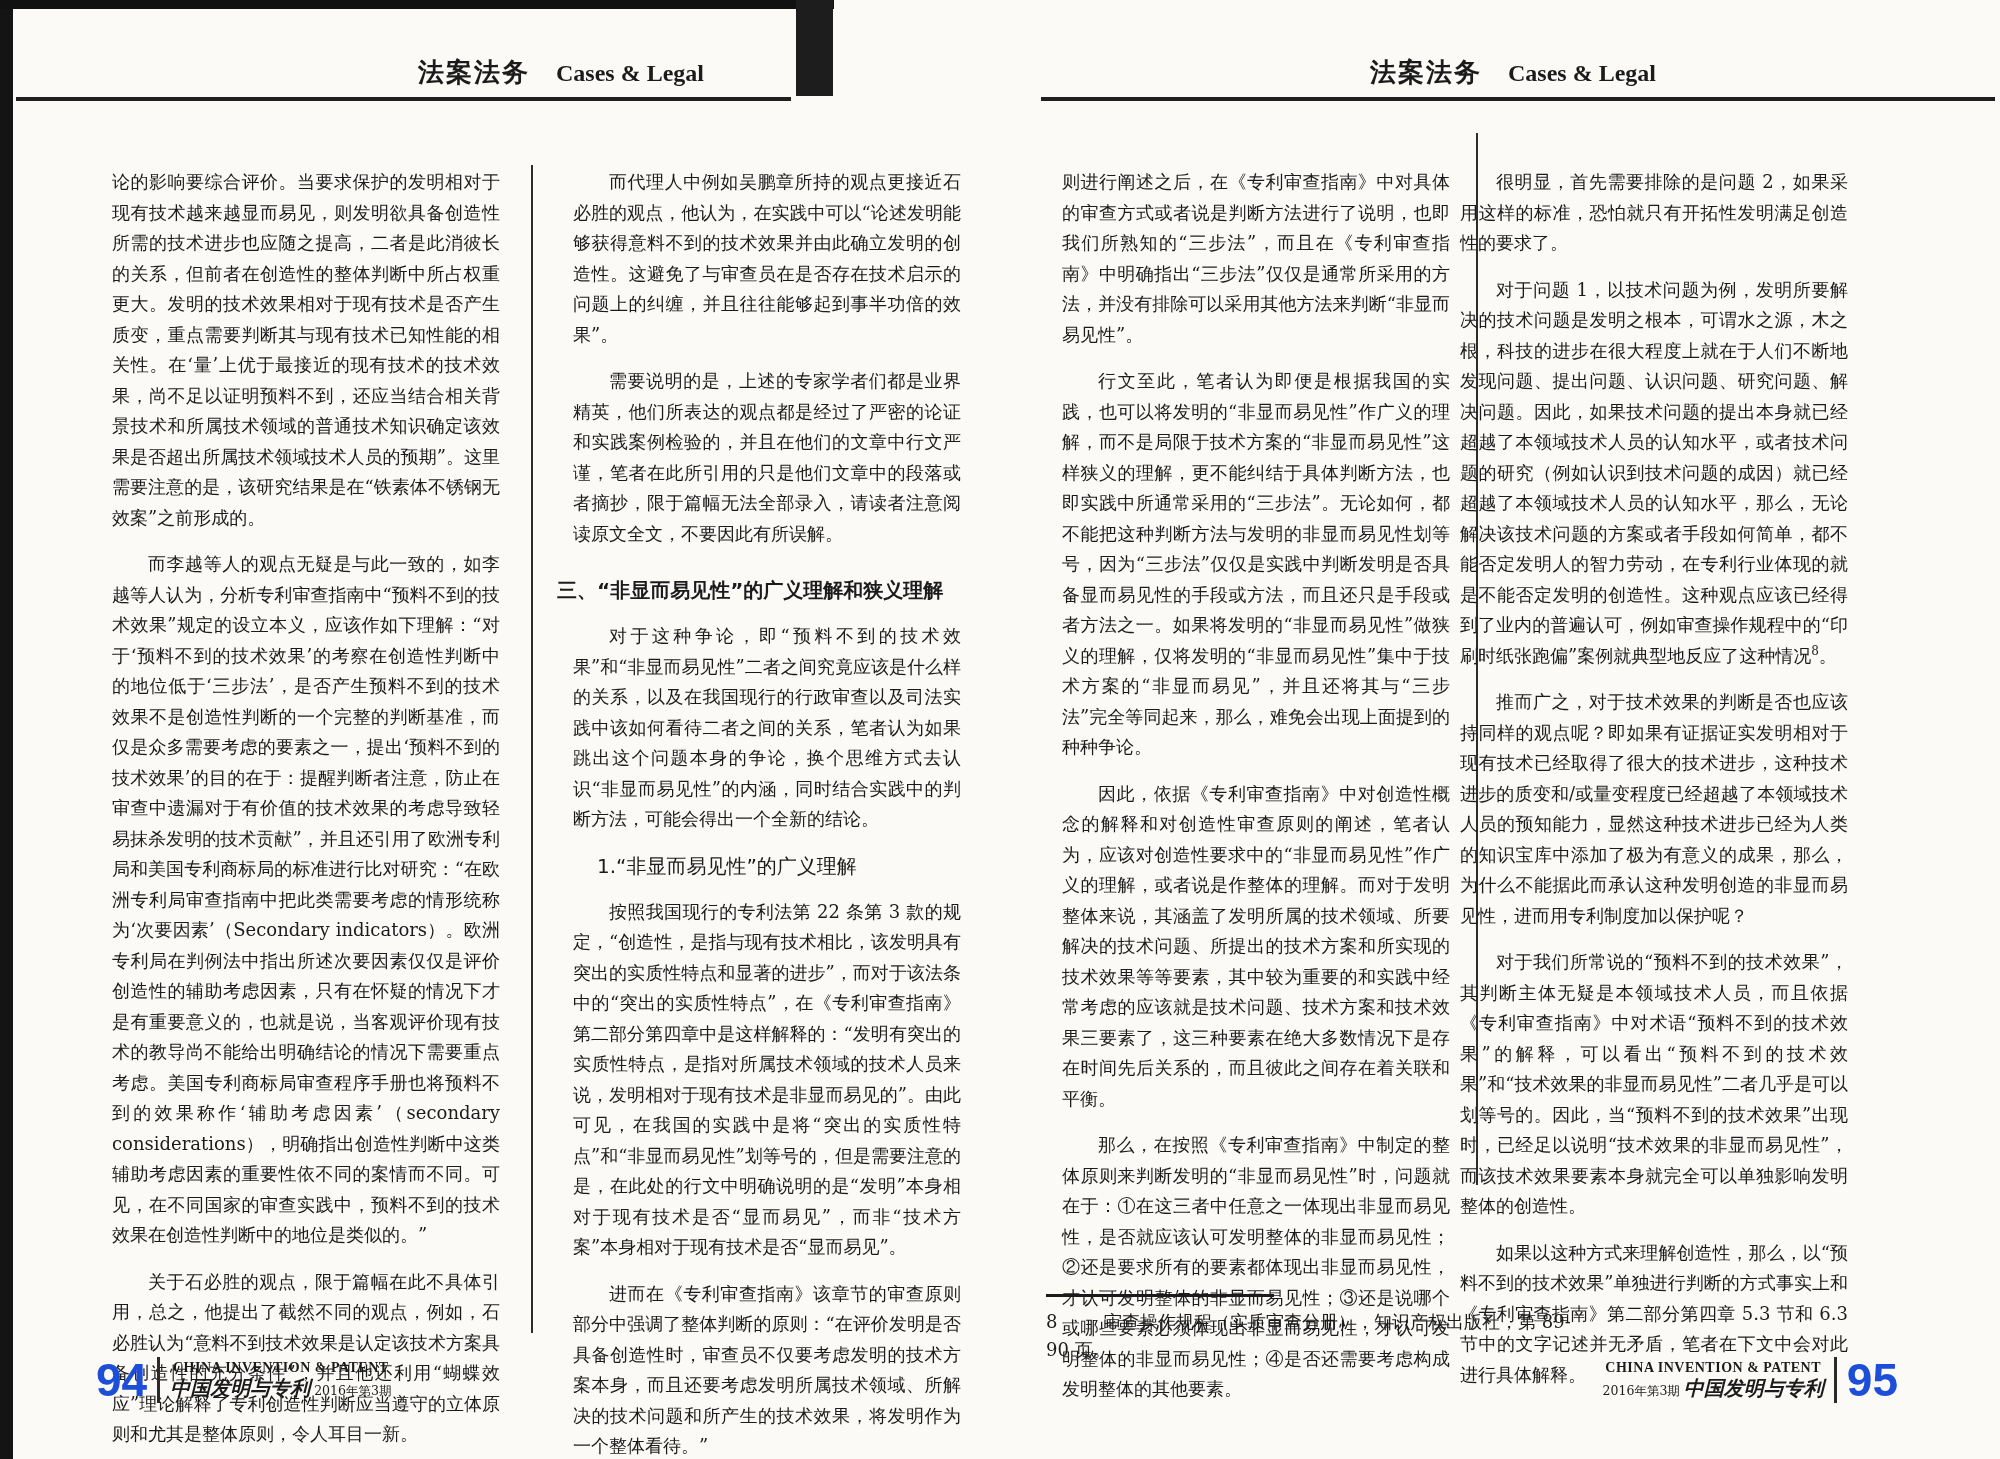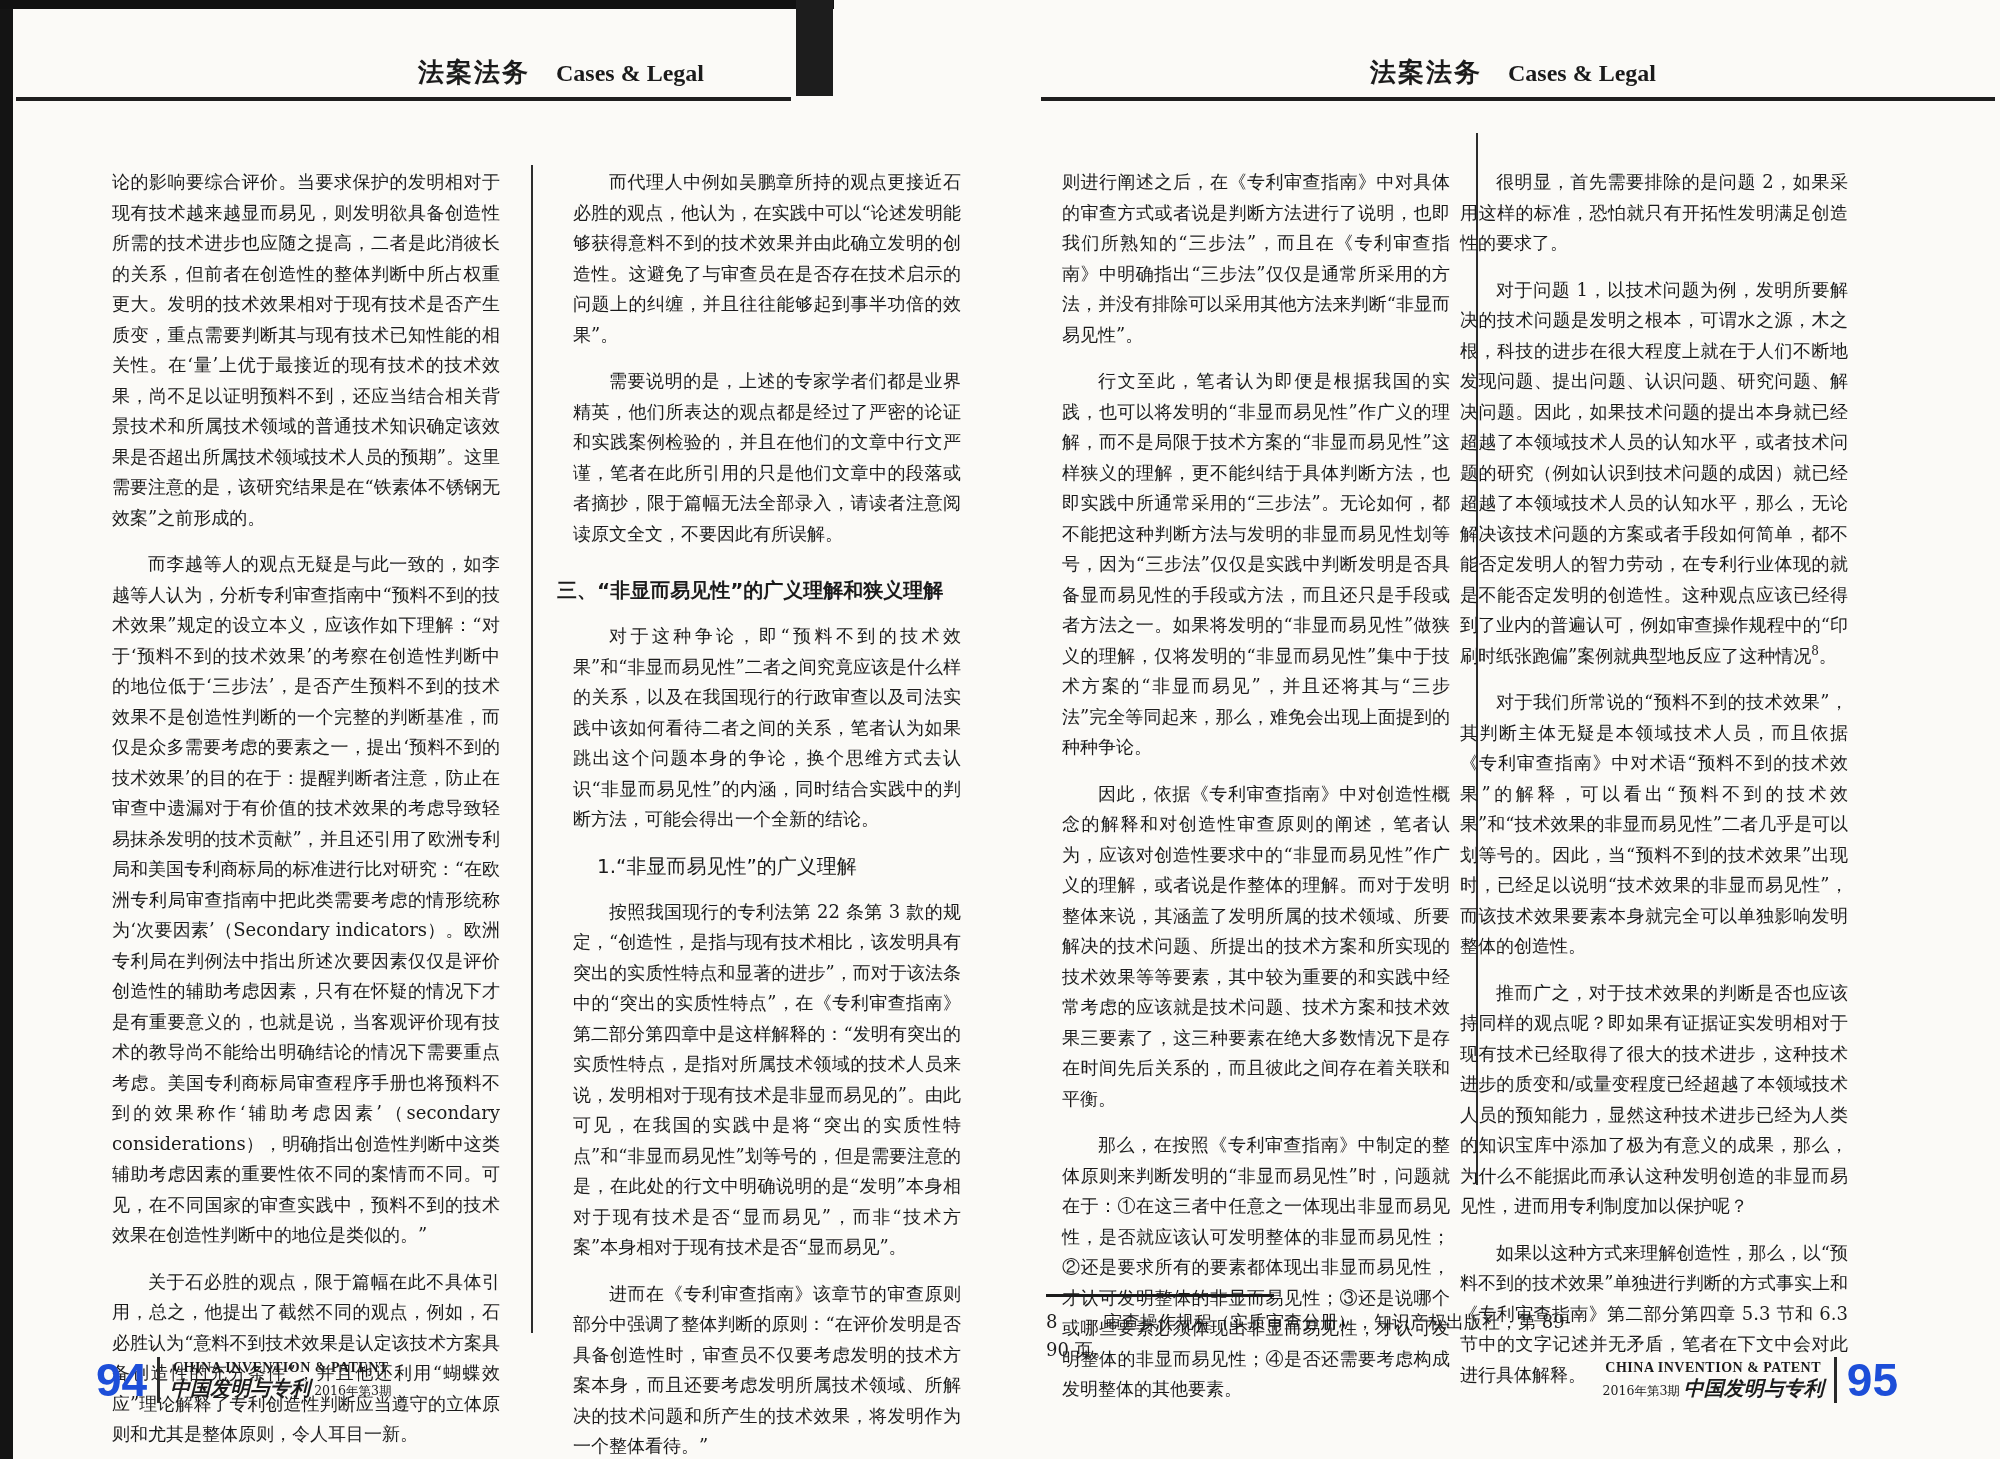--- a/index.html
+++ b/index.html
@@ -97,22 +97,22 @@
 <div class="col col1R">
   <p class="cont">则进行阐述之后，在《专利审查指南》中对具体的审查方式或者说是判断方法进行了说明，也即我们所熟知的“三步法”，而且在《专利审查指南》中明确指出“三步法”仅仅是通常所采用的方法，并没有排除可以采用其他方法来判断“非显而易见性”。</p>
   <p>行文至此，笔者认为即便是根据我国的实践，也可以将发明的“非显而易见性”作广义的理解，而不是局限于技术方案的“非显而易见性”这样狭义的理解，更不能纠结于具体判断方法，也即实践中所通常采用的“三步法”。无论如何，都不能把这种判断方法与发明的非显而易见性划等号，因为“三步法”仅仅是实践中判断发明是否具备显而易见性的手段或方法，而且还只是手段或者方法之一。如果将发明的“非显而易见性”做狭义的理解，仅将发明的“非显而易见性”集中于技术方案的“非显而易见”，并且还将其与“三步法”完全等同起来，那么，难免会出现上面提到的种种争论。</p>
   <p>因此，依据《专利审查指南》中对创造性概念的解释和对创造性审查原则的阐述，笔者认为，应该对创造性要求中的“非显而易见性”作广义的理解，或者说是作整体的理解。而对于发明整体来说，其涵盖了发明所属的技术领域、所要解决的技术问题、所提出的技术方案和所实现的技术效果等等要素，其中较为重要的和实践中经常考虑的应该就是技术问题、技术方案和技术效果三要素了，这三种要素在绝大多数情况下是存在时间先后关系的，而且彼此之间存在着关联和平衡。</p>
   <p>那么，在按照《专利审查指南》中制定的整体原则来判断发明的“非显而易见性”时，问题就在于：①在这三者中任意之一体现出非显而易见性，是否就应该认可发明整体的非显而易见性；②还是要求所有的要素都体现出非显而易见性，才认可发明整体的非显而易见性；③还是说哪个或哪些要素必须体现出非显而易见性，才认可发明整体的非显而易见性；④是否还需要考虑构成发明整体的其他要素。</p>
 </div>
 
 <div class="col col2R">
   <p>很明显，首先需要排除的是问题 2，如果采用这样的标准，恐怕就只有开拓性发明满足创造性的要求了。</p>
   <p><span>对于问题 1，以技术问题为例，发明所要解决的技术问题是发明之根本，可谓水之源，木之根，科技的进步在很大程度上就在于人们不断地发现问题、提出问题、认识问题、研究问题、解决问题。因此，如果技术问题的提出本身就已经超越了本领域技术人员的认知水平，或者技术问题的研究（例如认识到技术问题的成因）就已经超越了本领域技术人员的认知水平，那么，无论解决该技术问题的方案或者手段如何简单，都不能否定发明人的智力劳动，在专利行业体现的就是不能否定发明的创造性。这种观点应该已经得到了业内的普遍认可，例如审查操作规程中的“印刷时纸张跑偏”案例就典型地反应了这种情况</span><sup>8</sup><span>。</span></p>
+  <p>推而广之，对于技术效果的判断是否也应该持同样的观点呢？即如果有证据证实发明相对于现有技术已经取得了很大的技术进步，这种技术进步的质变和/或量变程度已经超越了本领域技术人员的预知能力，显然这种技术进步已经为人类的知识宝库中添加了极为有意义的成果，那么，为什么不能据此而承认这种发明创造的非显而易见性，进而用专利制度加以保护呢？</p>
   <p>对于我们所常说的“预料不到的技术效果”，其判断主体无疑是本领域技术人员，而且依据《专利审查指南》中对术语“预料不到的技术效果”的解释，可以看出“预料不到的技术效果”和“技术效果的非显而易见性”二者几乎是可以划等号的。因此，当“预料不到的技术效果”出现时，已经足以说明“技术效果的非显而易见性”，而该技术效果要素本身就完全可以单独影响发明整体的创造性。</p>
-  <p>推而广之，对于技术效果的判断是否也应该持同样的观点呢？即如果有证据证实发明相对于现有技术已经取得了很大的技术进步，这种技术进步的质变和/或量变程度已经超越了本领域技术人员的预知能力，显然这种技术进步已经为人类的知识宝库中添加了极为有意义的成果，那么，为什么不能据此而承认这种发明创造的非显而易见性，进而用专利制度加以保护呢？</p>
   <p>如果以这种方式来理解创造性，那么，以“预料不到的技术效果”单独进行判断的方式事实上和《专利审查指南》第二部分第四章 5.3 节和 6.3 节中的文字记述并无矛盾，笔者在下文中会对此进行具体解释。</p>
 </div>
 
 <div class="footnote-rule"></div>
 <div class="footnote">
   <span class="fn-num">8</span><span>审查操作规程（实质审查分册），知识产权出版社，第 89-90 页。</span>
 </div>
 
 <div class="footer footer-left">
   <span class="page-num">94</span>

